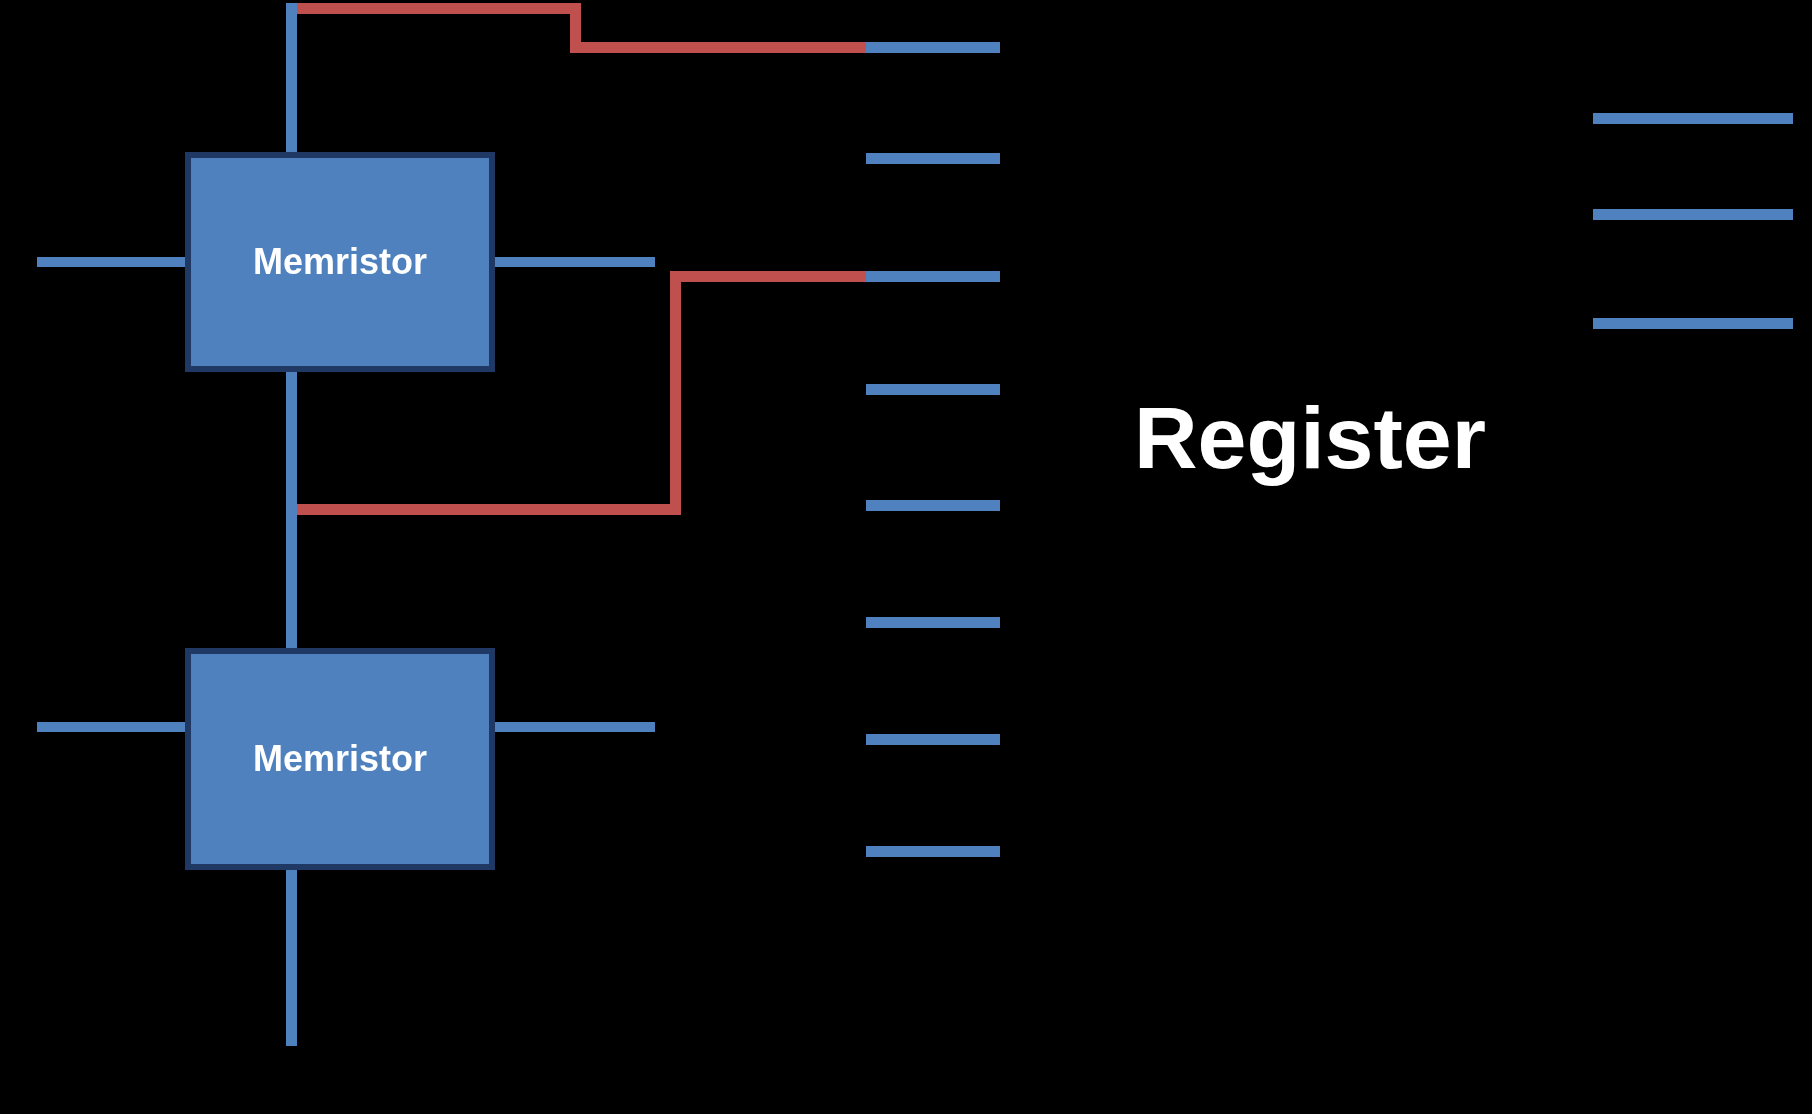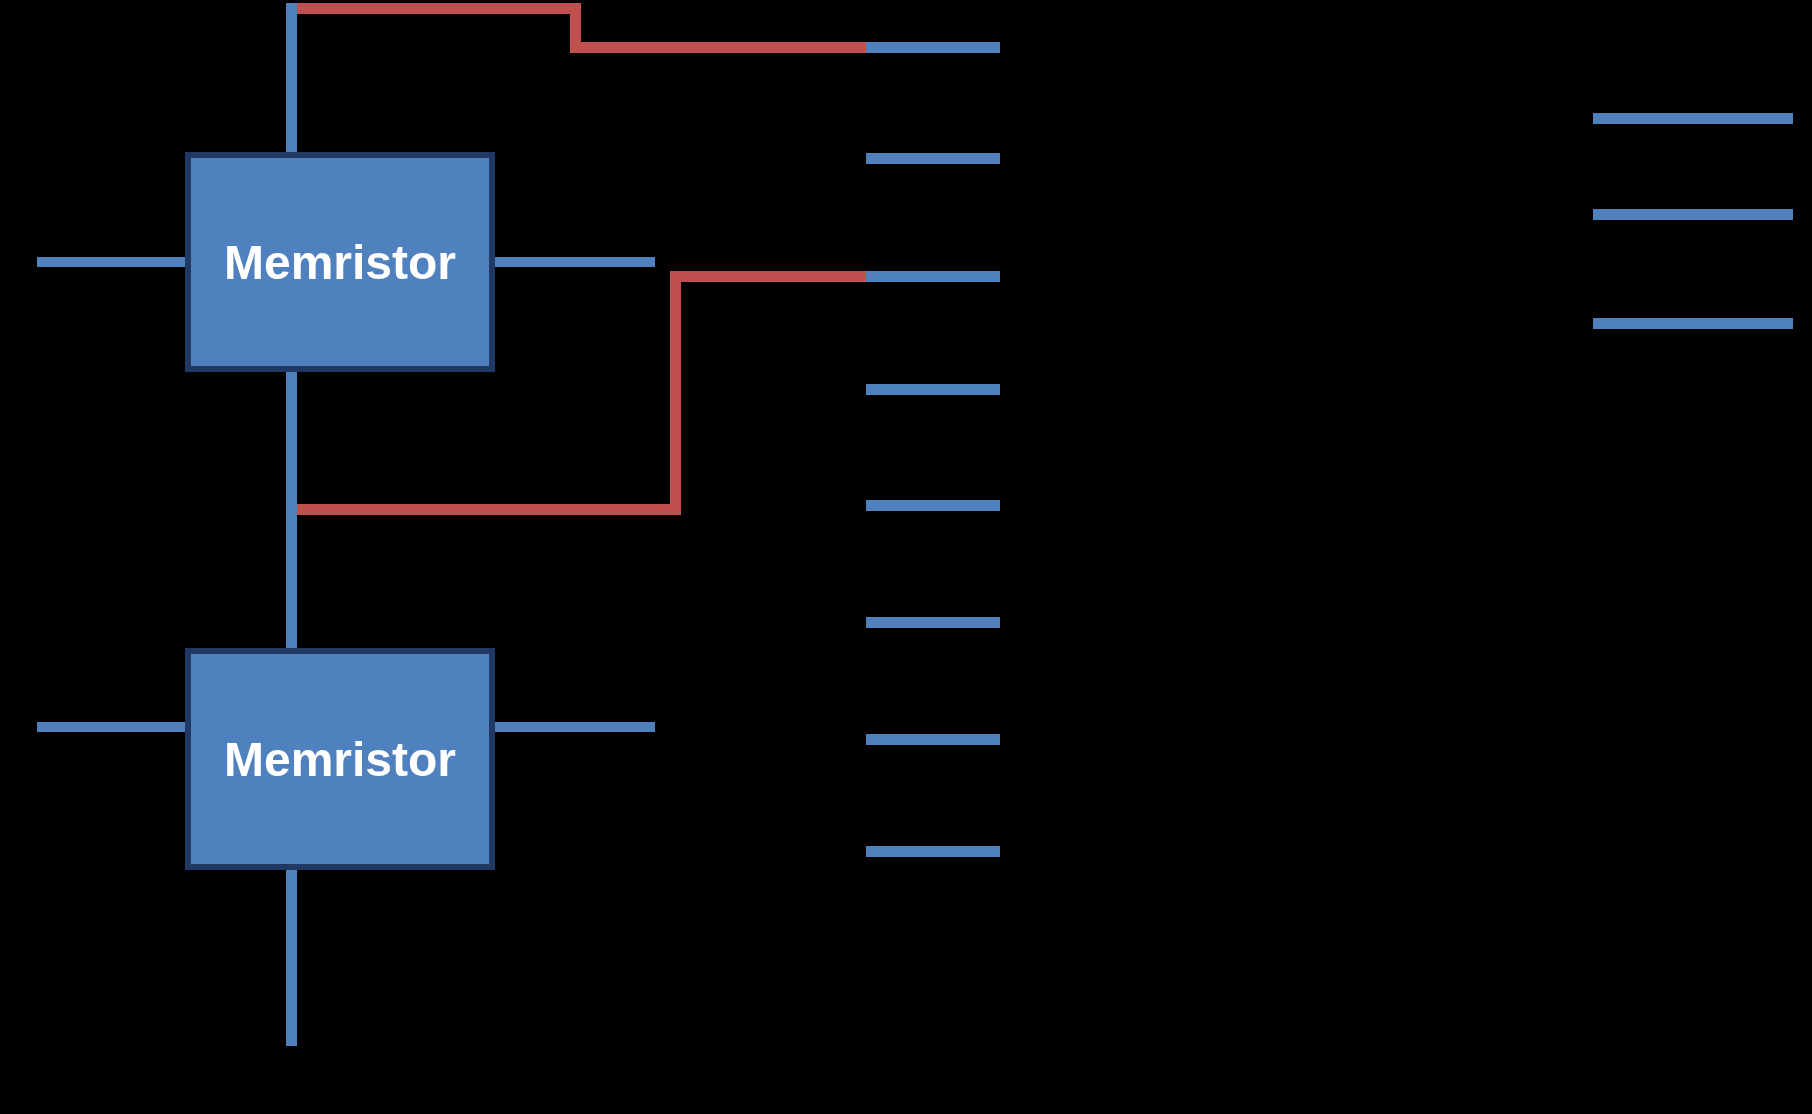--- a/index.html
+++ b/index.html
@@ -4,21 +4,21 @@
 <style>
   html,body{margin:0;padding:0;background:#000;}
   body{width:1812px;height:1114px;overflow:hidden;font-family:"Liberation Sans",sans-serif;}
   #stage{position:relative;width:1812px;height:1114px;background:#000;}
 
   .wire{position:absolute;background:#4E81BD;}
   .redwire{position:absolute;background:#C0504D;}
 
   .mbox{position:absolute;background:#4E81BD;border:6px solid #1F3864;
         box-sizing:border-box;display:flex;align-items:center;justify-content:center;}
-  .mbox .lbl{color:#FFFFFF;font-weight:bold;font-size:48px;letter-spacing:0px;
+  .mbox .lbl{color:#FFFFFF;font-weight:bold;font-size:36px;letter-spacing:0px;
              font-family:"Liberation Sans",sans-serif;white-space:nowrap;}
 
   .srtitle{position:absolute;color:#FFFFFF;font-weight:bold;font-size:88px;
            line-height:1.32;text-align:center;font-family:"Liberation Sans",sans-serif;
            white-space:nowrap;}
   .srline{display:block;}
 </style>
 </head>
 <body>
 
@@ -67,15 +67,16 @@
   <div class="wire" style="left:866px;top:500px;width:134px;height:11px;"></div>
   <div class="wire" style="left:866px;top:617px;width:134px;height:11px;"></div>
   <div class="wire" style="left:866px;top:734px;width:134px;height:11px;"></div>
   <div class="wire" style="left:866px;top:846px;width:134px;height:11px;"></div>
 
   <div class="wire" style="left:1593px;top:113px;width:200px;height:11px;"></div>
   <div class="wire" style="left:1593px;top:209px;width:200px;height:11px;"></div>
   <div class="wire" style="left:1593px;top:318px;width:200px;height:11px;"></div>
 
   <div class="srtitle" style="left:1030px;top:380px;width:560px;">
+    <span class="srline">Register</span>
   </div>
 
 </div>
 
 </body></html>

